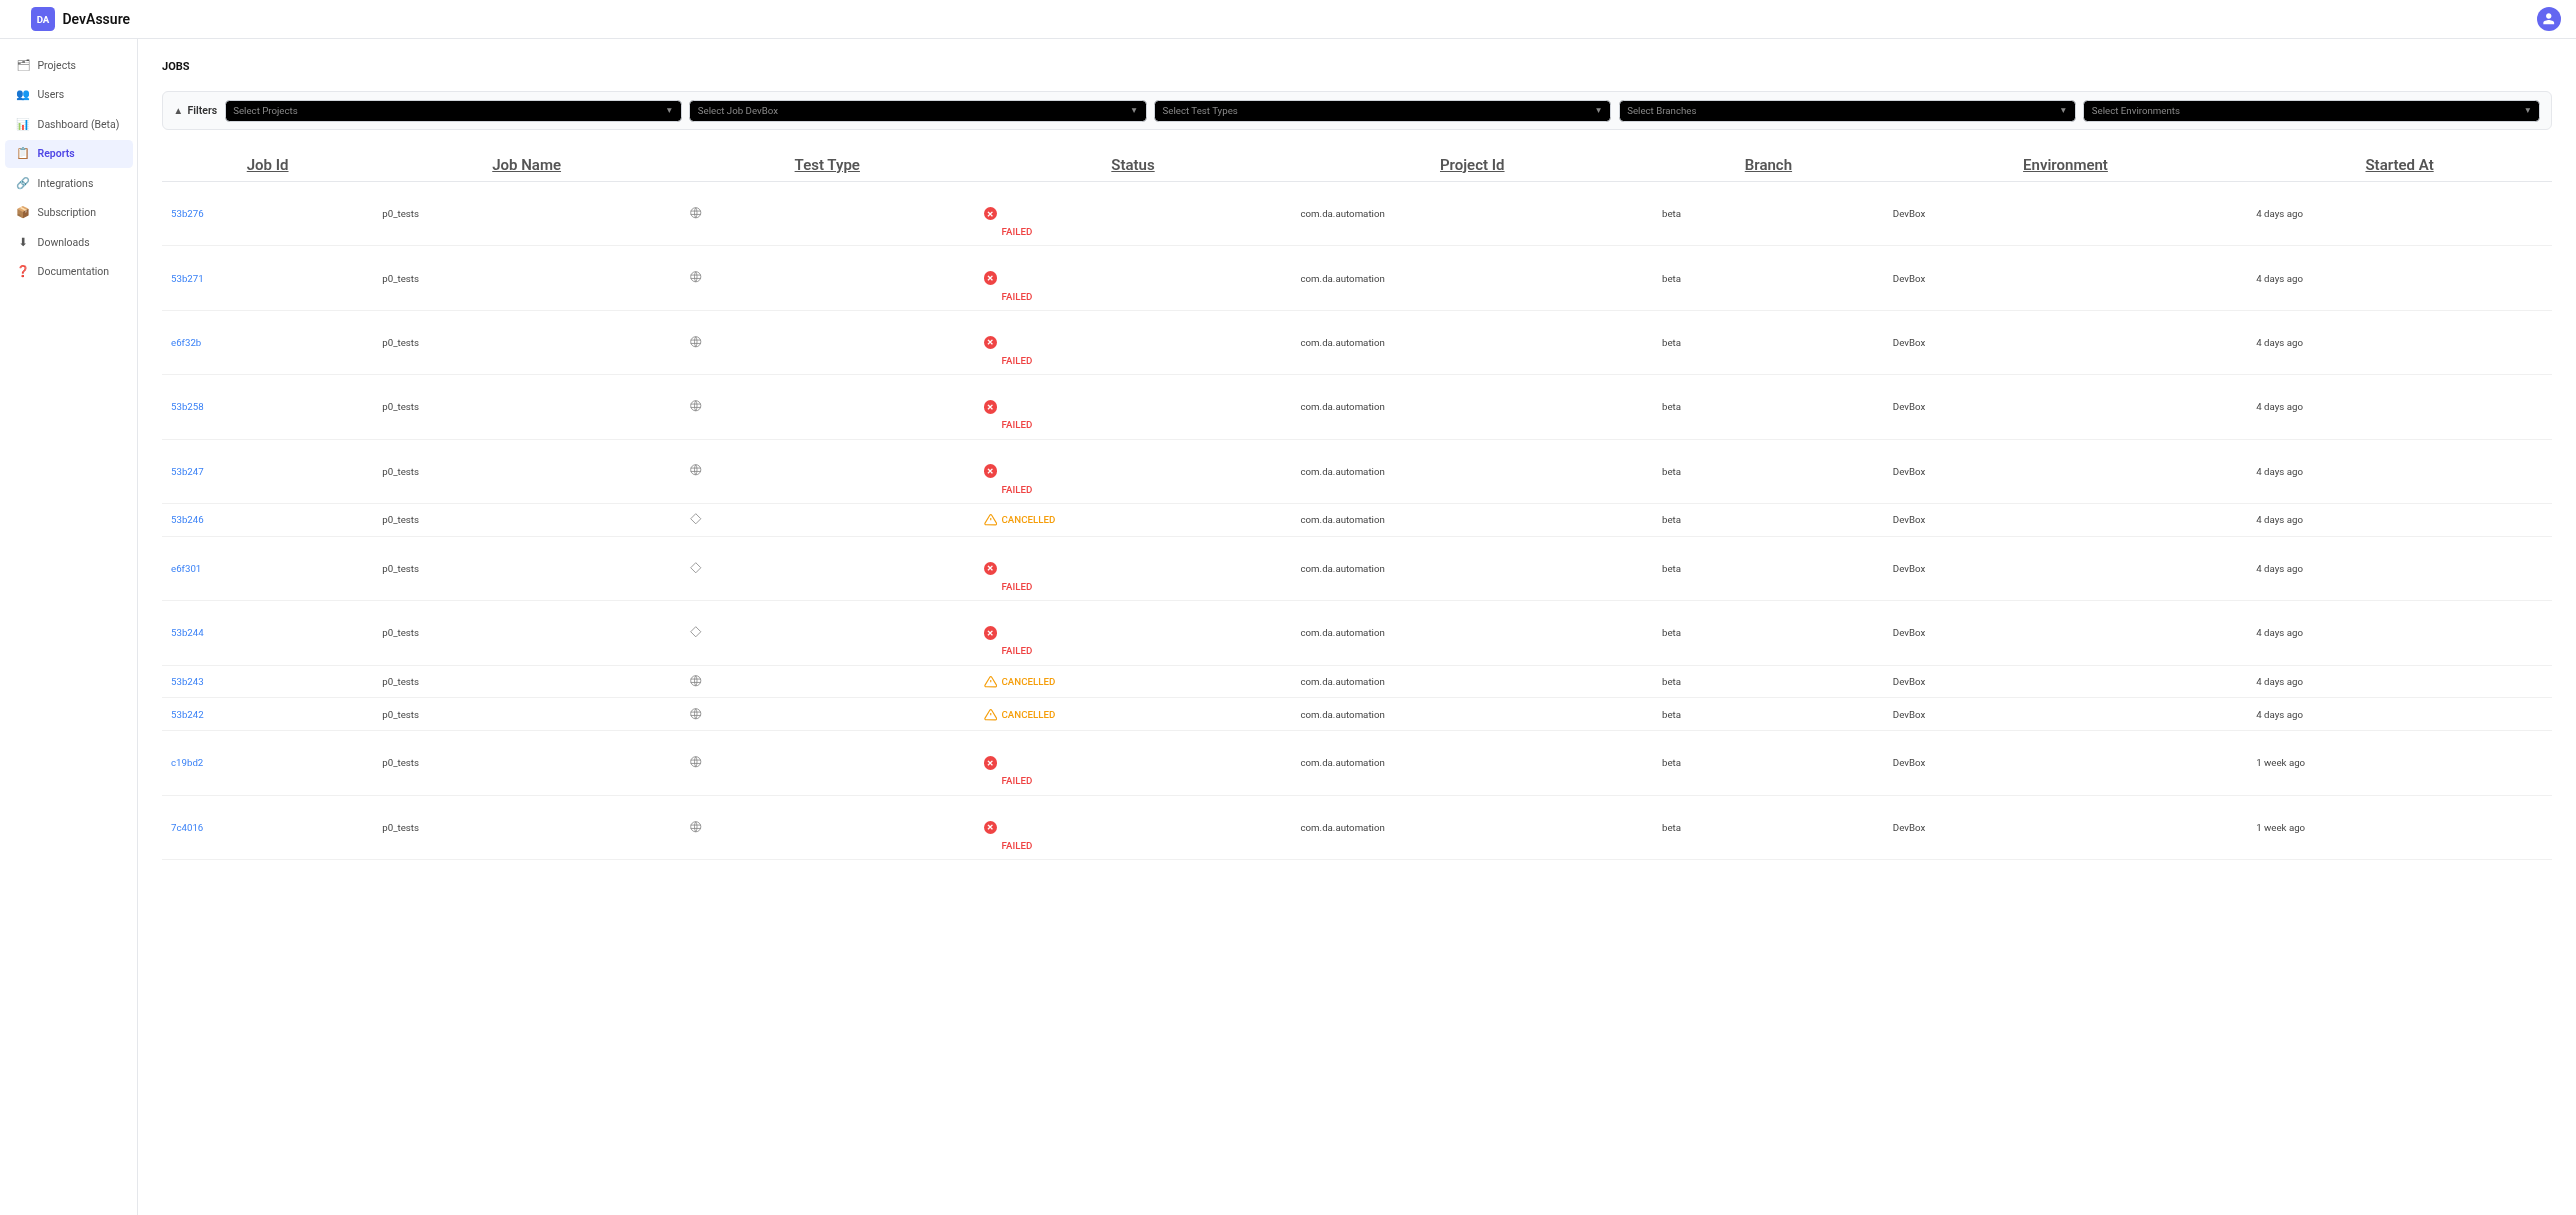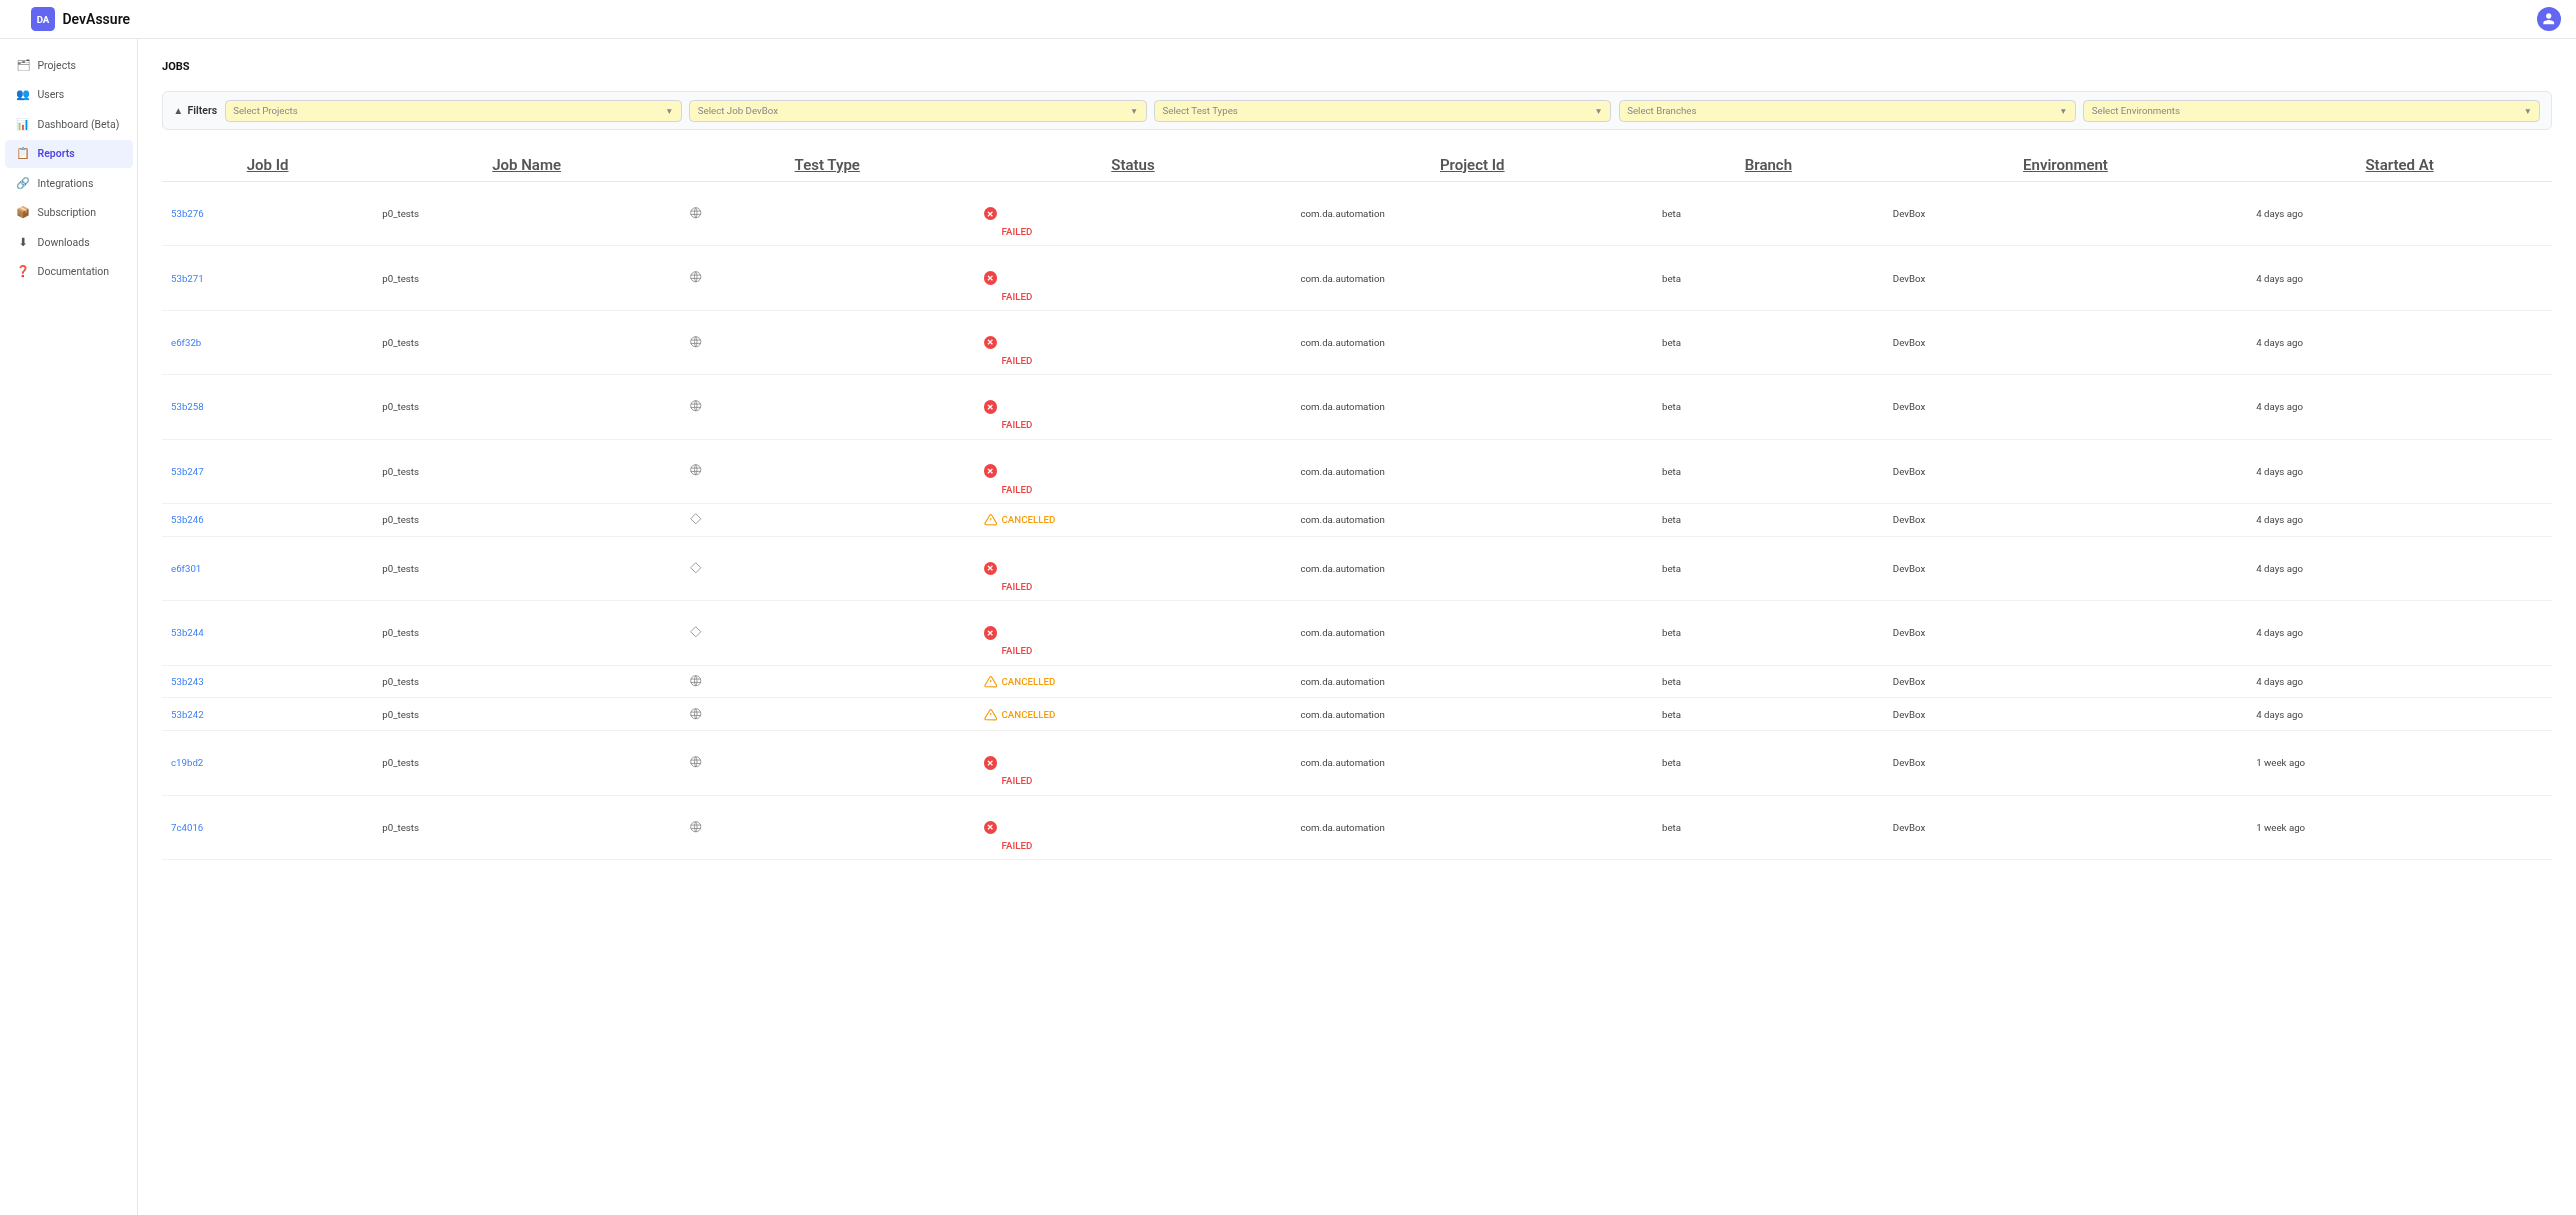--- a/index.html
+++ b/index.html
@@ -53,21 +53,21 @@
       background: #f9fafb; border: 0.7px solid #e5e7eb;
       border-radius: 6px; padding: 7.5px 10.5px; margin-bottom: 18px;
     }
     .filters-label {
       display: flex; align-items: center; gap: 4.5px;
       font-weight: 600; font-size: 10.5px; color: #333; flex-shrink: 0;
     }
     .filter-select {
       flex: 1; border: 0.7px solid #d1d5db; border-radius: 4.5px;
       padding: 4.5px 7.5px; font-size: 9.7px; color: #666;
-      background: #fef9c3; display: flex; align-items: flex-end; justify-content: space-between;
+      background: #000000; display: flex; align-items: flex-start; justify-content: space-between;
       cursor: pointer; min-width: 120px;
     }
     .filter-select span { color: #888; }
     .filter-select .chevron { color: #888; font-size: 8.2px; }
 
     
     .jobs-table { width: 100%; border-collapse: collapse; }
     .jobs-table thead tr { border-bottom: 1.5px solid #e5e7eb; }
     .jobs-table th {
       text-align: center; padding: 7.5px 9px; font-size: 15px;

